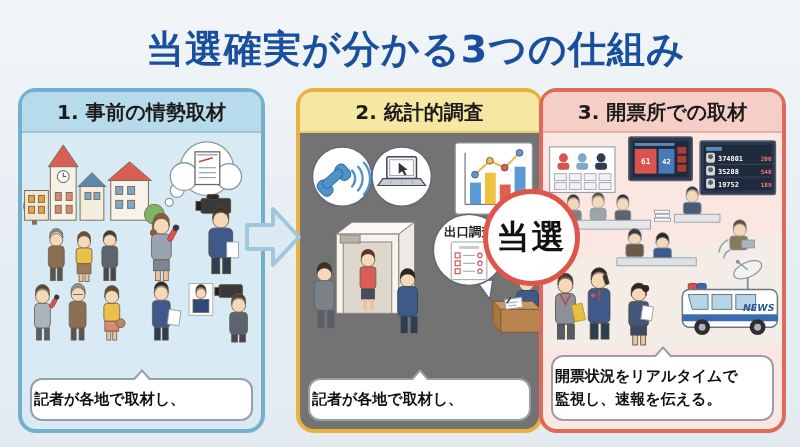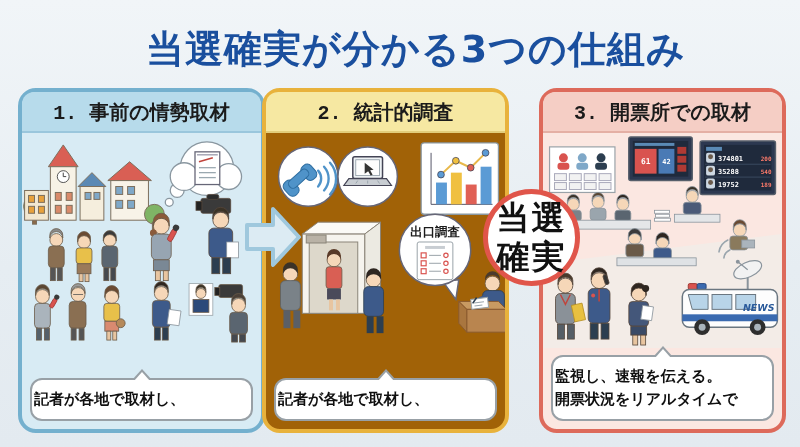--- a/index.html
+++ b/index.html
@@ -12,23 +12,23 @@
     position:absolute;top:8px;left:0;width:800px;margin:16px;
     text-align:center;font-size:38px;font-weight:900;color:#1a4f9e;
     letter-spacing:1px;
   }
   
   .panel{
     position:absolute;top:88px;width:247px;height:345px;box-sizing:border-box;
     border:4px solid;border-radius:18px;display:flex;flex-direction:column;
   }
   .panel--blue  {left:18px; border-color:#74b0ce;background:#d8ebf4;}
-  .panel--yellow{left:262px;border-color:#e8b23c;background:#a16207;}
+  .panel--yellow{left:296px;border-color:#e8b23c;background:#737373;}
   .panel--red   {left:539px;border-color:#dd6a5b;background:#fbe7e1;}
-  .panel__header{border-radius:12px 12px 0 0;text-align:center;padding:7px 5px 5px;font-family:Liberation Mono, monospace;}
+  .panel__header{border-radius:12px 12px 0 0;text-align:center;padding:7px 5px 5px;}
   .panel--blue   .panel__header{background:#b7dbeb;border-bottom:2px solid #9ac6dc;}
   .panel--yellow .panel__header{background:#f6e8a2;border-bottom:2px solid #e2cd7c;}
   .panel--red    .panel__header{background:#f5cec5;border-bottom:2px solid #e4afa4;}
   .panel__header h2{margin:0;font-size:20px;font-weight:800;color:#1b1b1b;}
   .panel__body{position:relative;flex:1;}
   .illus{position:absolute;top:2px;left:0;width:100%;height:213px;}
   
   .bubble{
     position:absolute;left:8px;right:8px;bottom:8px;background:#fff;
     border:2px solid #98a0a6;border-radius:12px;text-align:left;
@@ -458,26 +458,25 @@
         <rect x="194" y="161" width="20" height="15" fill="#b8d4e8" stroke="#6a7680"></rect>
         <rect x="140" y="181" width="96" height="7" fill="#3a6ab0"></rect>
         <text x="233" y="178" text-anchor="end" font-size="9.5" font-weight="800" font-style="italic" fill="#2a5a9a">NEWS</text>
         <circle cx="160" cy="194" r="8" fill="#2e2e2e"></circle>
           <circle cx="160" cy="194" r="3.5" fill="#aab4bc"></circle>
         <circle cx="216" cy="194" r="8" fill="#2e2e2e"></circle>
           <circle cx="216" cy="194" r="3.5" fill="#aab4bc"></circle>
       </g>
     </svg>
     <div class="bubble">
+      <div>開票状況をリアルタイムで</div>
       <div>監視し、速報を伝える。</div>
-      <div>開票状況をリアルタイムで</div>
     </div>
   </div>
 </section>
 
 <svg class="flow-arrow" width="58" height="72" viewBox="0 0 58 72">
   <polygon points="3,24 29,24 29,8 55,36 29,64 29,48 3,48" fill="#dcebf3" stroke="#9fc8dd" stroke-width="4" stroke-linejoin="round"></polygon>
 </svg>
 
 <div class="badge">
   <span>当選</span>
-  <span>確実</span>
 </div>
 
 </body></html>

